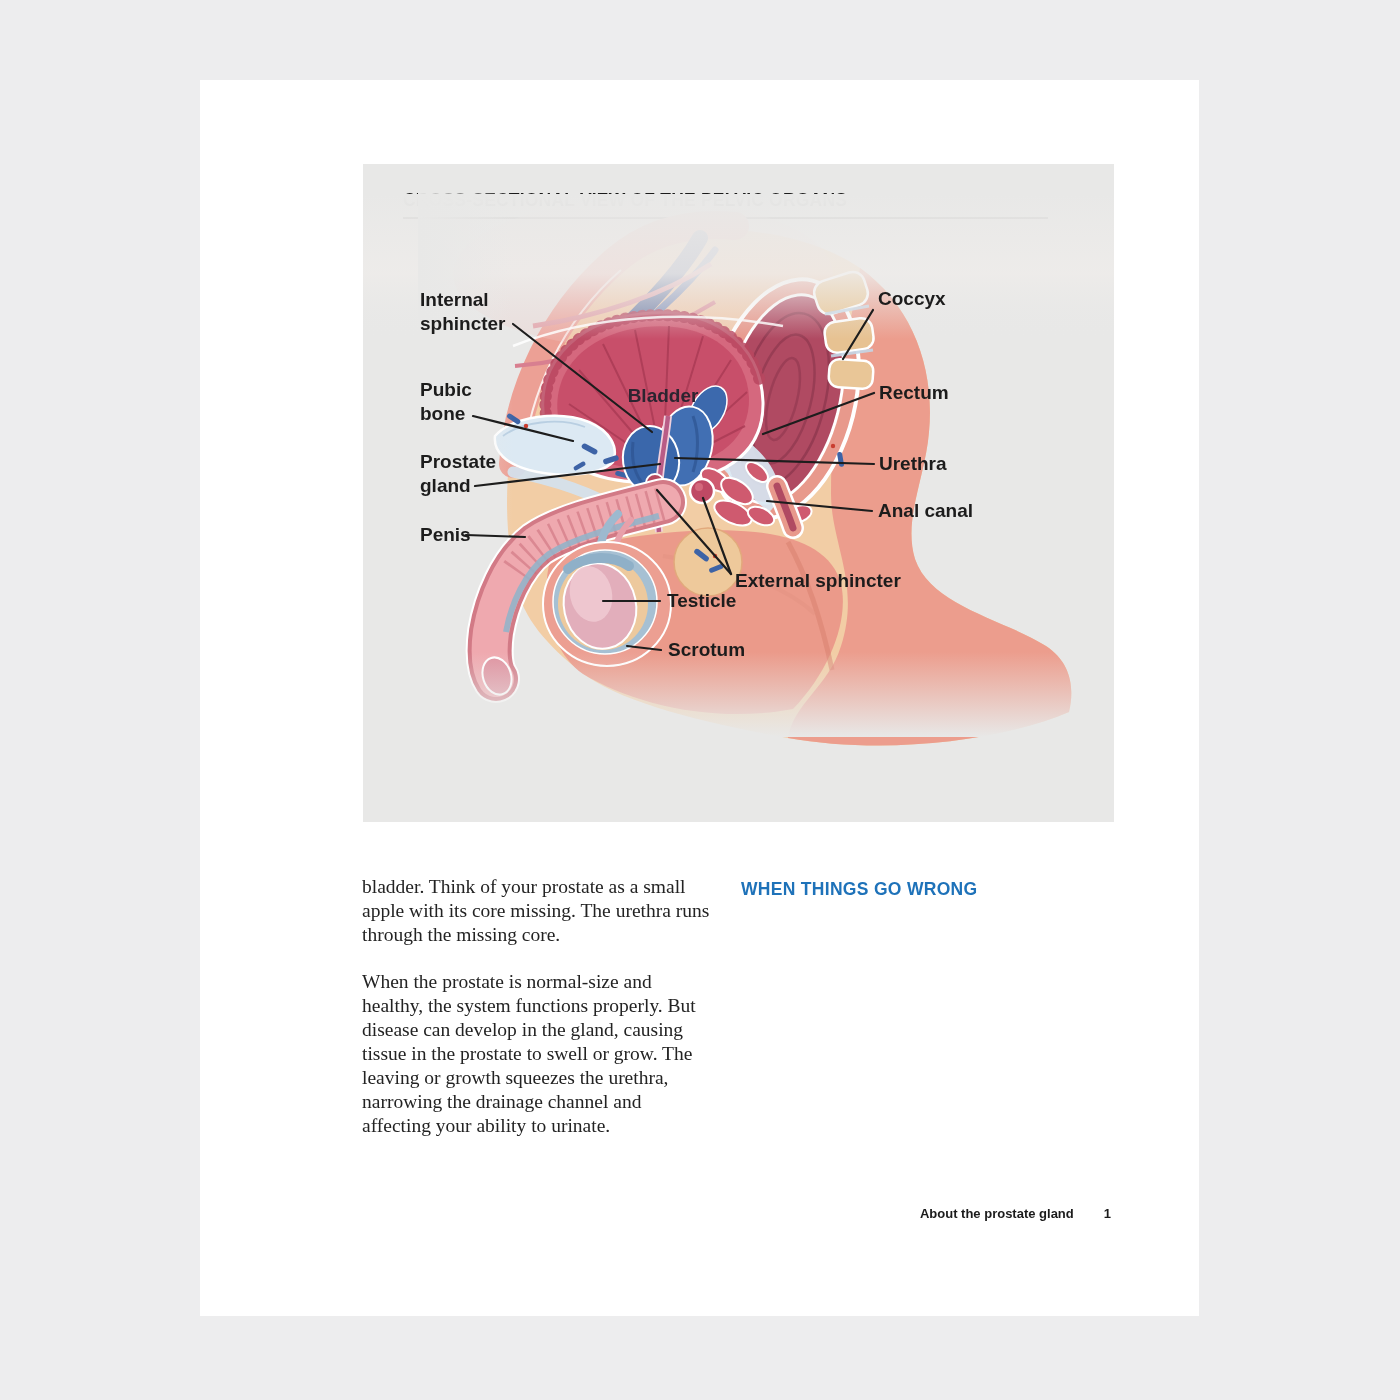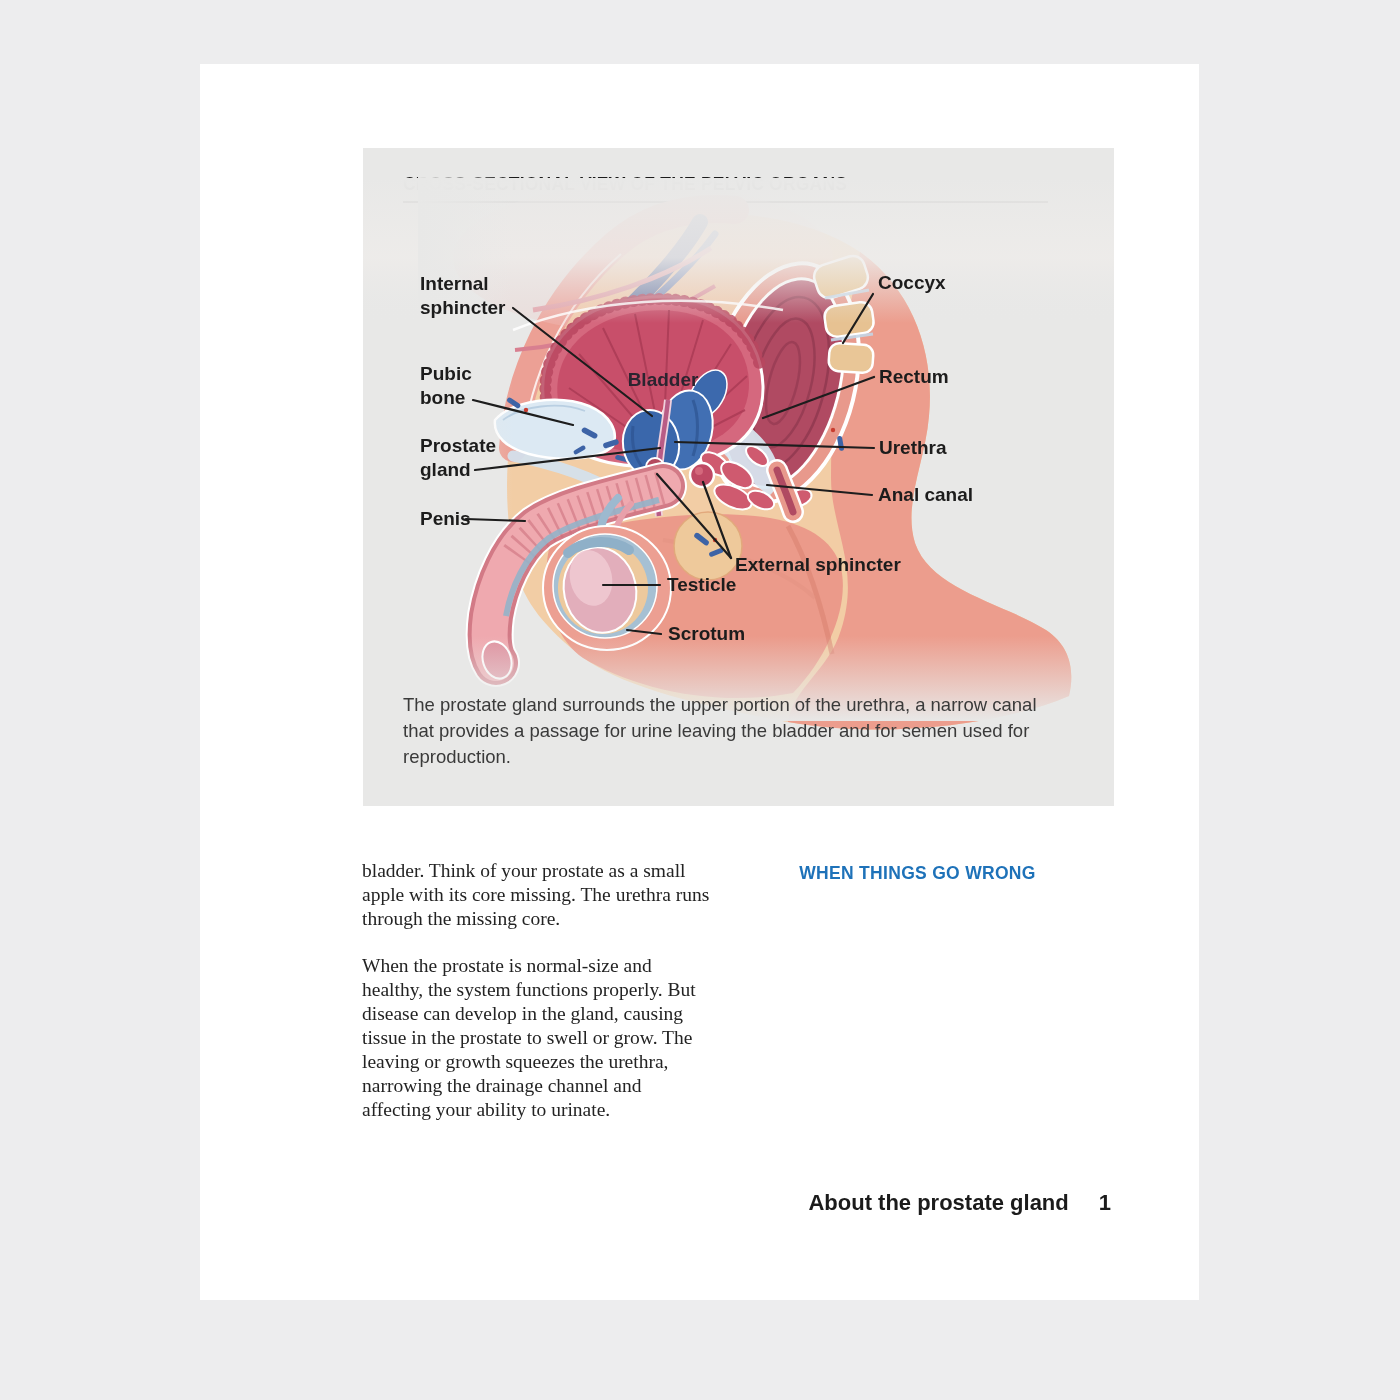--- a/index.html
+++ b/index.html
@@ -5,21 +5,21 @@
   html,body{margin:0;padding:0;}
   body{
     width:1400px;height:1400px;
     background:#ededee;
     font-family:"Liberation Sans",sans-serif;
     position:relative;
     -webkit-font-smoothing:antialiased;
   }
   .stage{position:absolute;left:0;top:0;width:1400px;height:1400px;overflow:hidden;}
   .sheet{
-    position:absolute;left:200px;top:64px;width:999px;height:1236px;
+    position:absolute;left:200px;top:80px;width:999px;height:1236px;
     background:#ffffff;
   }
   .figure-panel{
     position:absolute;left:163px;top:84px;width:751px;height:658px;
     background:#e8e8e7;
   }
   .fig-title{
     position:absolute;left:40px;top:26px;
     font-weight:700;font-size:17.5px;letter-spacing:.2px;color:#1b1b1b;
     white-space:nowrap;
@@ -44,21 +44,21 @@
   .col p{margin:0;}
   .col p + p{margin-top:23px;}
   .col-heading{
     font-family:"Liberation Sans",sans-serif;
     font-weight:700;font-size:17.5px;letter-spacing:.3px;
     margin:2px 0 28px 0;
   }
   .page-footer{
     position:absolute;top:1126px;right:88px;
     display:flex;align-items:center;gap:30px;
-    font-weight:700;font-size:22px;color:#1b1b1b;
+    font-weight:700;font-size:13px;color:#1b1b1b;
   }
   
   .lbl{
     font-family:"Liberation Sans",sans-serif;
     font-weight:700;font-size:19px;fill:#1c1c1c;
   }
   .lbl-bladder{font-family:"Liberation Sans",sans-serif;font-weight:700;font-size:19px;fill:#2c2430;}
   .leader{stroke:#1d1d1d;stroke-width:2.2;fill:none;stroke-linecap:round;}
 </style>
 </head>
@@ -272,30 +272,29 @@
           <text class="lbl" x="515" y="141">Coccyx</text>
           <text class="lbl" x="516" y="235">Rectum</text>
           <text class="lbl" x="516" y="306">Urethra</text>
           <text class="lbl" x="515" y="353">Anal canal</text>
           <text class="lbl" x="372" y="423">External sphincter</text>
           <text class="lbl" x="304" y="443">Testicle</text>
           <text class="lbl" x="305" y="492">Scrotum</text>
         </g>
       </svg>
 
-      <div class="fig-caption">The prostate gland surrounds the upper portion of the urethra, a narrow canal that provides a passage for urine leaving the bladder and for semen used for reproduction.</div>
     </div>
 
     <div class="columns">
       <div class="col">
         <p>bladder. Think of your prostate as a small apple with its core missing. The urethra runs through the missing core.</p>
         <p>When the prostate is normal-size and healthy, the system functions properly. But disease can develop in the gland, causing tissue in the prostate to swell or grow. The leaving or growth squeezes the urethra, narrowing the drainage channel and affecting your ability to urinate.</p>
       </div>
       <div class="col">
-        <div class="col-heading" style="color:#1e72b9;text-align:center;">WHEN THINGS GO WRONG</div>
+        <div class="col-heading" style="color:#1e72b9;">WHEN THINGS GO WRONG</div>
       </div>
     </div>
 
     <div class="page-footer">
       <span>About the prostate gland</span>
       <span>1</span>
     </div>
 
   </div>
 </div>

